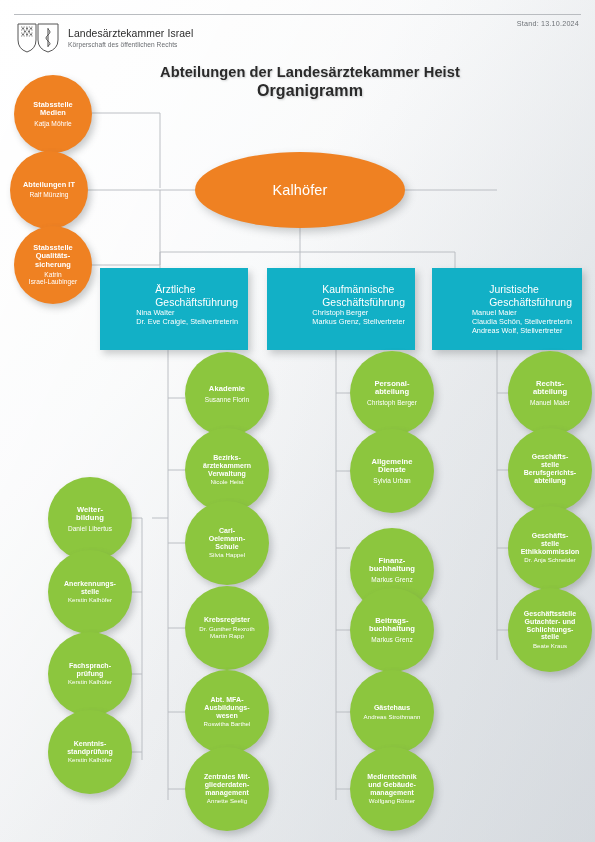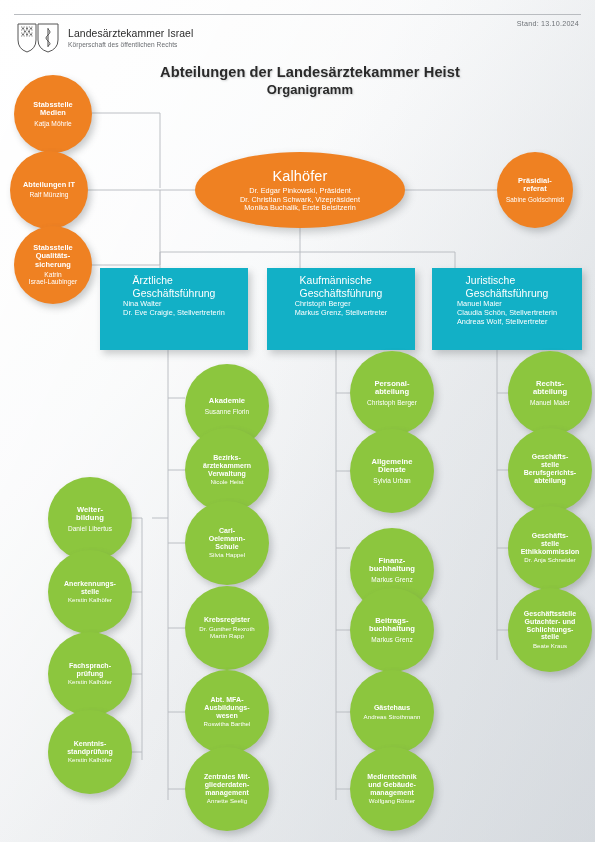--- a/index.html
+++ b/index.html
@@ -69,21 +69,21 @@
     z-index: 4;
   }
   .title-main {
     font-size: 14.6px;
     font-weight: bold;
     color: #2a2a2a;
     letter-spacing: .1px;
     text-shadow: 1px 1px 2px rgba(120,125,130,.35);
   }
   .title-sub {
-    font-size: 13px;
+    font-size: 16px;
     font-weight: bold;
     color: #2a2a2a;
     margin-top: 2px;
     letter-spacing: .1px;
     text-shadow: 1px 1px 2px rgba(120,125,130,.35);
   }
 
   
   #wires {
     position: absolute;
@@ -144,23 +144,23 @@
   }
   #presidium .pp { font-size: 7.3px; margin-top: 3px; }
 
   
   #presidialreferat { width: 76px; height: 76px; }
   #presidialreferat .hd { font-size: 7.4px; }
   #presidialreferat .pp { font-size: 6.4px; margin-top: 2px; }
 
   
   .mgmt {
-    align-items: center;
+    align-items: flex-end;
     text-align: left;
-    padding: 7px 10px;
+    padding: 16px 10px;
     box-shadow: 3px 4px 7px rgba(90,95,100,.3);
     justify-content: flex-start;
   }
   .mgmt .hd {
     font-size: 10.4px;
     font-weight: normal;
     line-height: 1.22;
   }
   .mgmt .pp {
     font-size: 7.3px;
@@ -265,27 +265,22 @@
     <div class="hd">Abteilungen IT</div>
     <div class="pp">Ralf Münzing</div>
   </div>
   <div class="node circle orange staff" style="left:14px; top:226px;">
     <div class="hd">Stabsstelle<br>Qualitäts-<br>sicherung</div>
     <div class="pp">Katrin<br>Israel-Laubinger</div>
   </div>
 
   <div class="node" id="presidium" style="left:195px; top:152px;">
     <div class="hd">Kalhöfer</div>
-    <div class="pp">Dr. Edgar Pinkowski, Präsident<br>Dr. Christian Schwark, Vizepräsident<br>Monika Buchalik, Erste Beisitzerin</div>
-  </div>
-
-  <div class="node circle orange" id="presidialreferat" style="left:497px; top:152px;">
-    <div class="hd">Präsidial-<br>referat</div>
-    <div class="pp">Sabine Goldschmidt</div>
-  </div>
+  </div>
+
 
   <div class="node mgmt teal" style="left:100px; top:268px; width:148px; height:82px;">
     <div class="hd">Ärztliche<br>Geschäftsführung</div>
     <div class="pp">Nina Walter<br>Dr. Eve Craigie, Stellvertreterin</div>
   </div>
   <div class="node mgmt teal" style="left:267px; top:268px; width:148px; height:82px;">
     <div class="hd">Kaufmännische<br>Geschäftsführung</div>
     <div class="pp">Christoph Berger<br>Markus Grenz, Stellvertreter</div>
   </div>
   <div class="node mgmt teal" style="left:432px; top:268px; width:150px; height:82px;">
@@ -303,21 +298,21 @@
   </div>
   <div class="node circle green dept small" style="left:48px; top:632px;">
     <div class="hd">Fachsprach-<br>prüfung</div>
     <div class="pp">Kerstin Kalhöfer</div>
   </div>
   <div class="node circle green dept small" style="left:48px; top:710px;">
     <div class="hd">Kenntnis-<br>standprüfung</div>
     <div class="pp">Kerstin Kalhöfer</div>
   </div>
 
-  <div class="node circle green dept" style="left:185px; top:364px;">
+  <div class="node circle green dept" style="left:185px; top:352px;">
     <div class="hd">Akademie</div>
     <div class="pp">Susanne Florin</div>
   </div>
   <div class="node circle green dept small" style="left:185px; top:428px;">
     <div class="hd">Bezirks-<br>ärztekammern<br>Verwaltung</div>
     <div class="pp">Nicole Heist</div>
   </div>
   <div class="node circle green dept small" style="left:185px; top:501px;">
     <div class="hd">Carl-<br>Oelemann-<br>Schule</div>
     <div class="pp">Silvia Happel</div>

